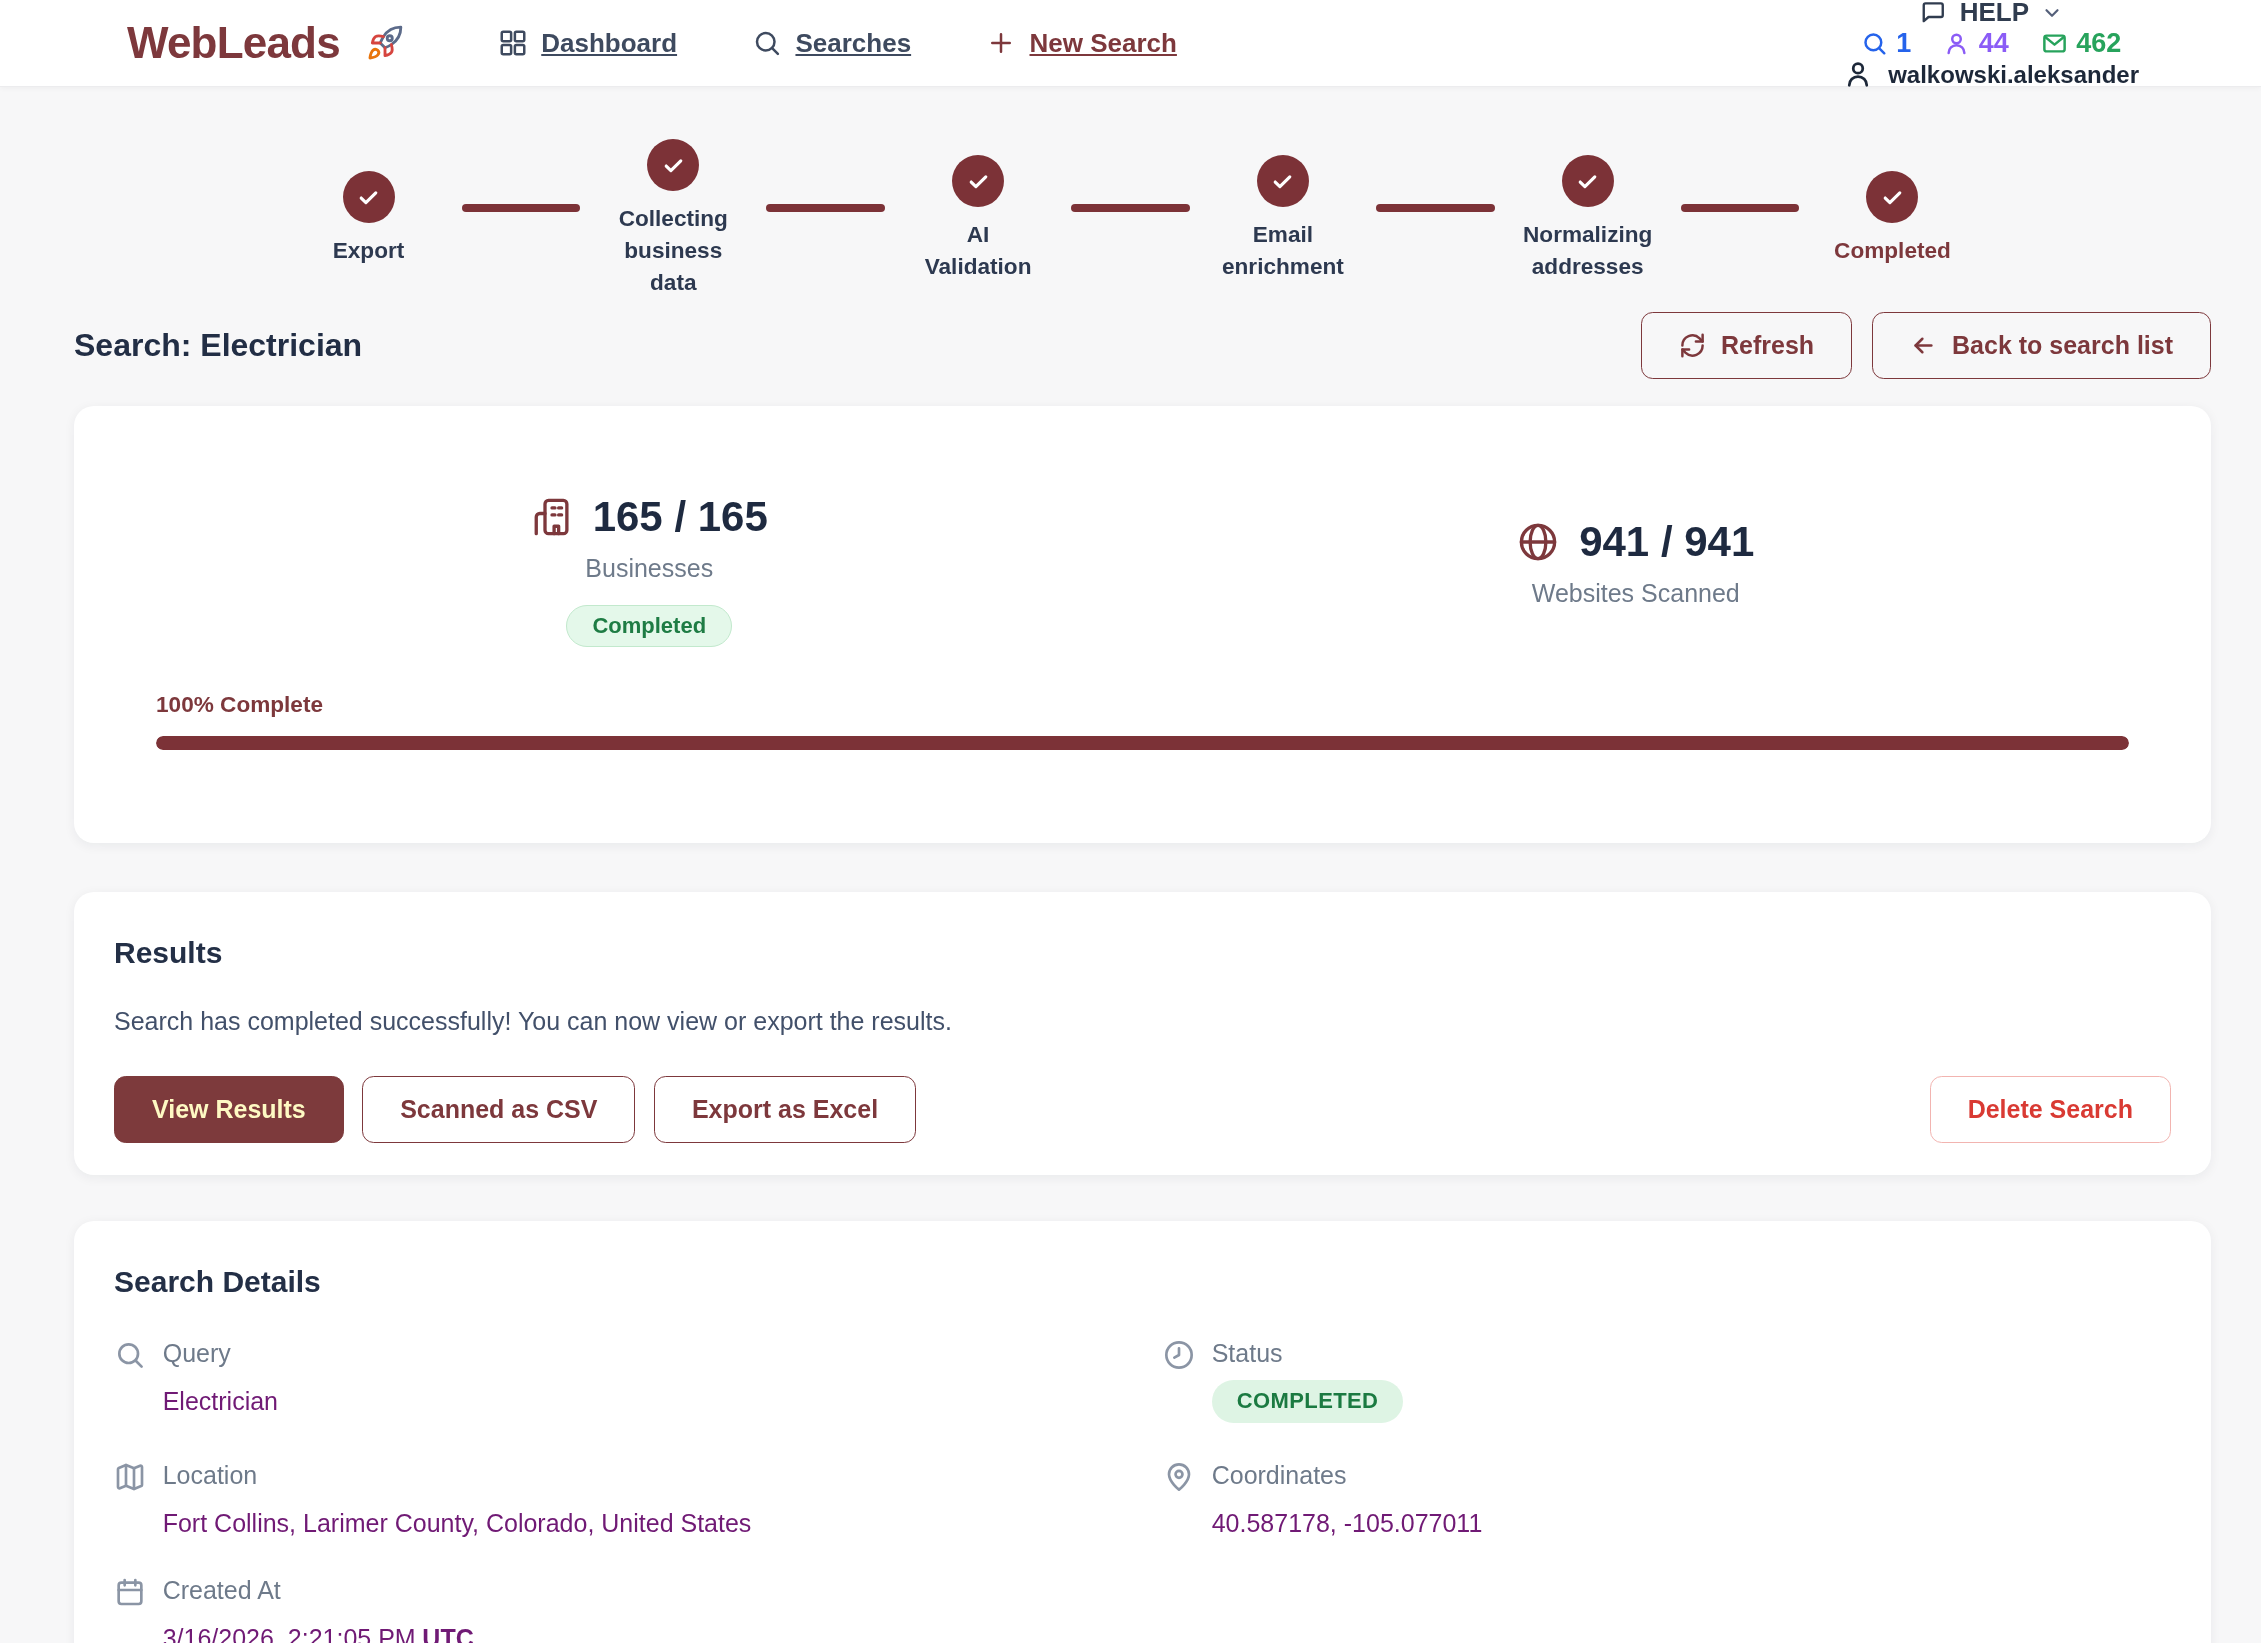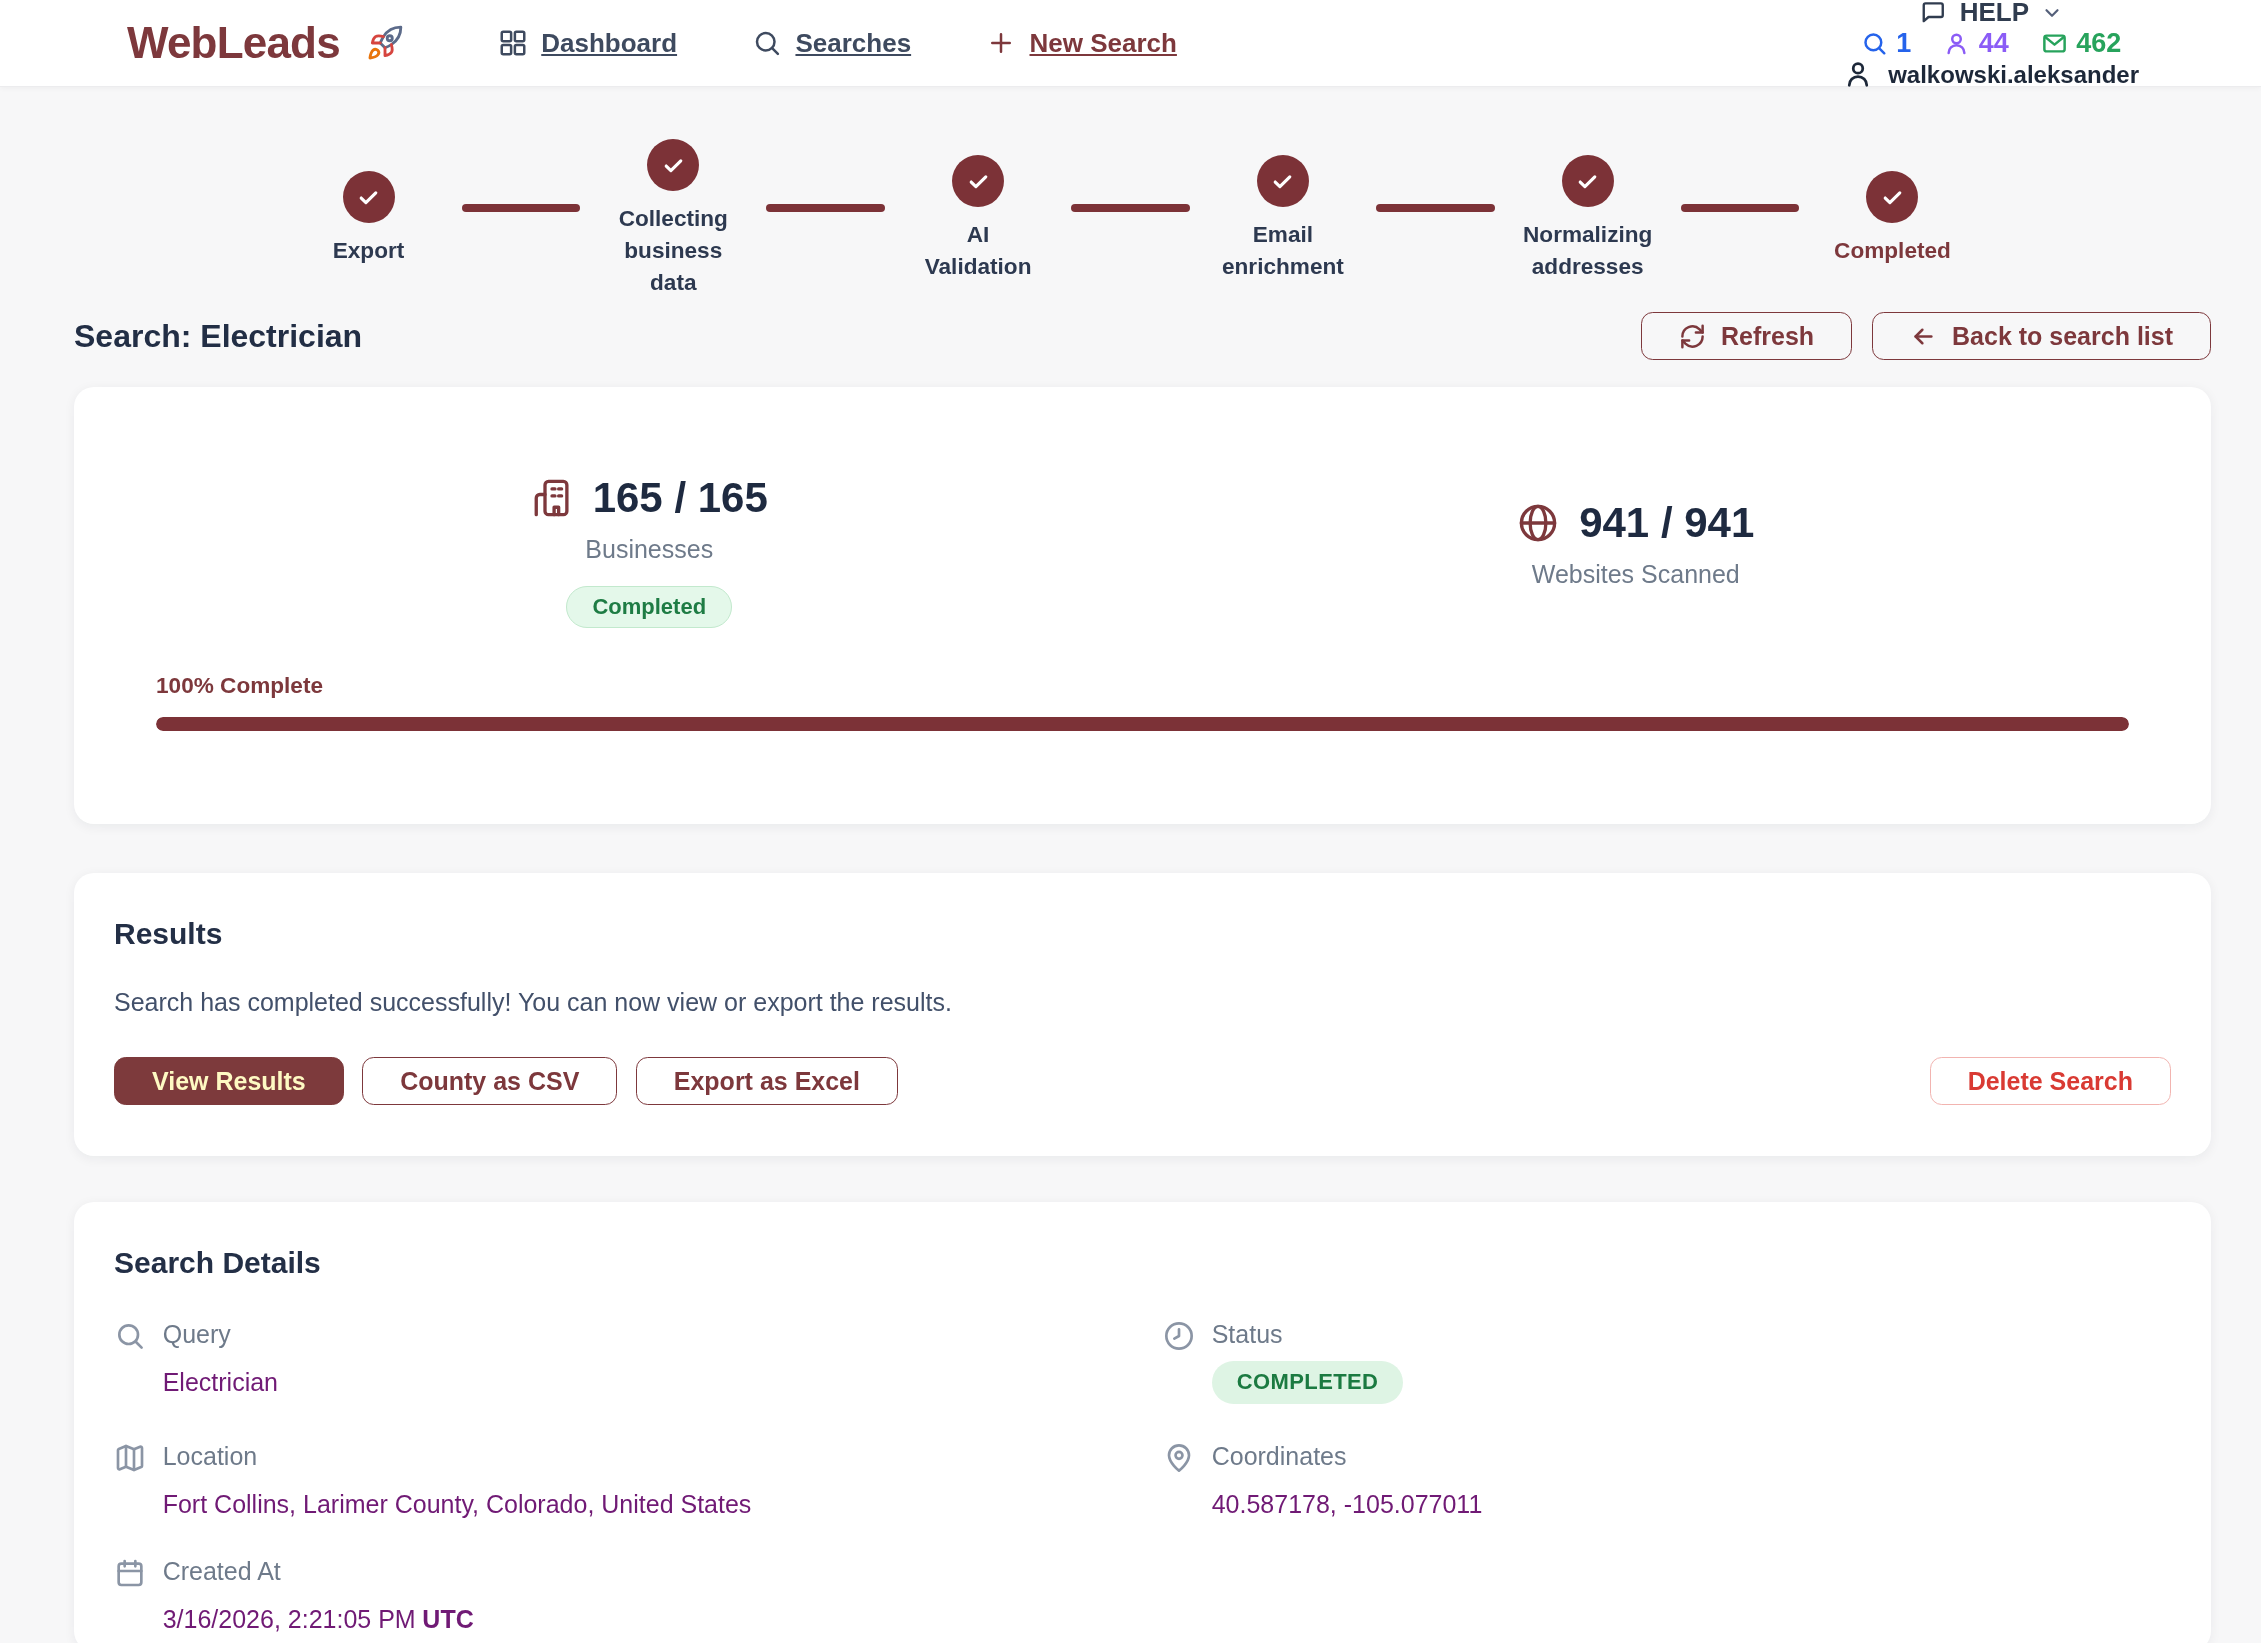--- a/index.html
+++ b/index.html
@@ -43,21 +43,21 @@
   .step-circle svg{width:25px;height:25px;color:#ffffff;}
   .step-label{margin-top:11.7px;font-size:22.6px;font-weight:700;line-height:32px;color:#2d3950;text-align:center;white-space:pre-line;}
   .step.current .step-label{color:#7d383c;}
   .connector{flex:1;height:7.5px;border-radius:5px;background:#7c3237;align-self:flex-start;margin:65px 20px 0;}
 
   
   .container{width:2137px;margin-left:74px;box-sizing:border-box;}
   .page-head{display:flex;align-items:center;margin-top:13.4px;}
   .page-title{font-size:32px;font-weight:800;color:#222e45;}
   .head-actions{margin-left:auto;display:flex;gap:20px;}
-  .btn{display:inline-flex;align-items:center;justify-content:flex-start;gap:15px;height:48px;padding:8px 37px;
+  .btn{display:inline-flex;align-items:center;justify-content:flex-start;gap:15px;height:67px;padding:8px 37px;
        border-radius:11.7px;font-size:25px;font-weight:600;box-sizing:border-box;cursor:pointer;
        background:transparent;border:1.7px solid #7d383c;color:#7d383c;font-family:inherit;white-space:nowrap;}
   .btn svg{width:27px;height:27px;flex:none;}
   .btn.primary{background:#7d3a3c;border:1.7px solid #7d3a3c;color:#fef9c3;}
   .btn.danger{margin-left:auto;border:1.7px solid #f2b4b0;color:#d93a33;}
 
   
   .card{background:#ffffff;border-radius:20px;box-shadow:0 2.5px 11.7px rgba(20,30,50,.06);box-sizing:border-box;}
   .progress-card{margin-top:27px;height:437px;padding:49px 82px;}
   .stats{display:flex;margin-top:38px;}
@@ -283,21 +283,21 @@
   <div class="progress-track">
     <div class="progress-fill" style="width: 100%;"></div>
   </div>
 </section>
 
 <section class="container card results-card">
   <h2 class="card-title" style="margin:0;">Results</h2>
   <div class="results-msg">Search has completed successfully! You can now view or export the results.</div>
   <div class="results-actions">
     <button class="btn primary">View Results</button>
-    <button class="btn">County as CSV</button>
+    <button class="btn">Scanned as CSV</button>
     <button class="btn">Export as Excel</button>
     <button class="btn danger">Delete Search</button>
   </div>
 </section>
 
 <section class="container card details-card">
   <h2 class="card-title" style="margin:0;">Search Details</h2>
   <div class="details-grid">
 
     <div class="detail">

